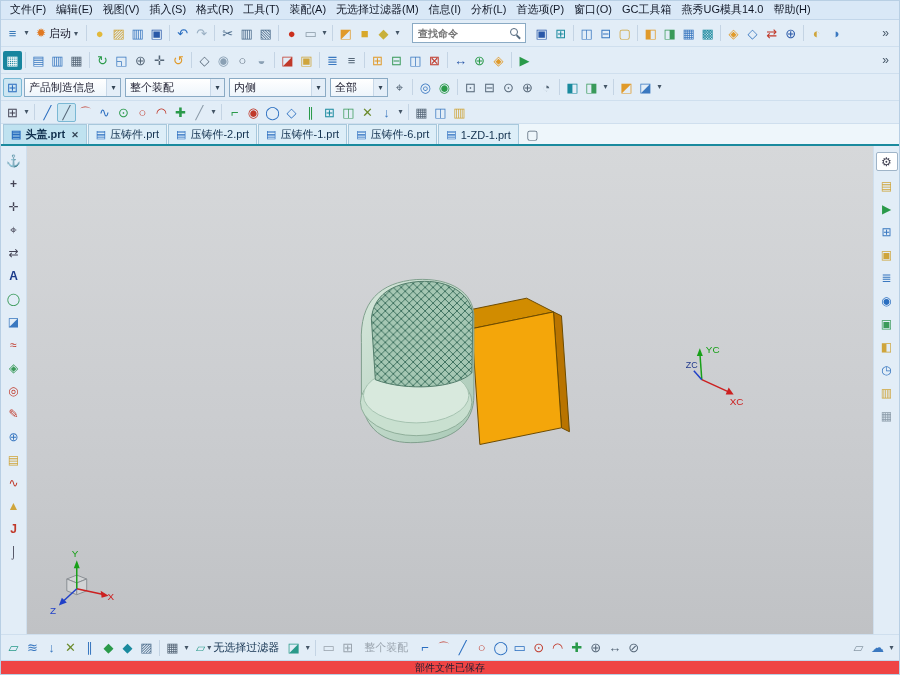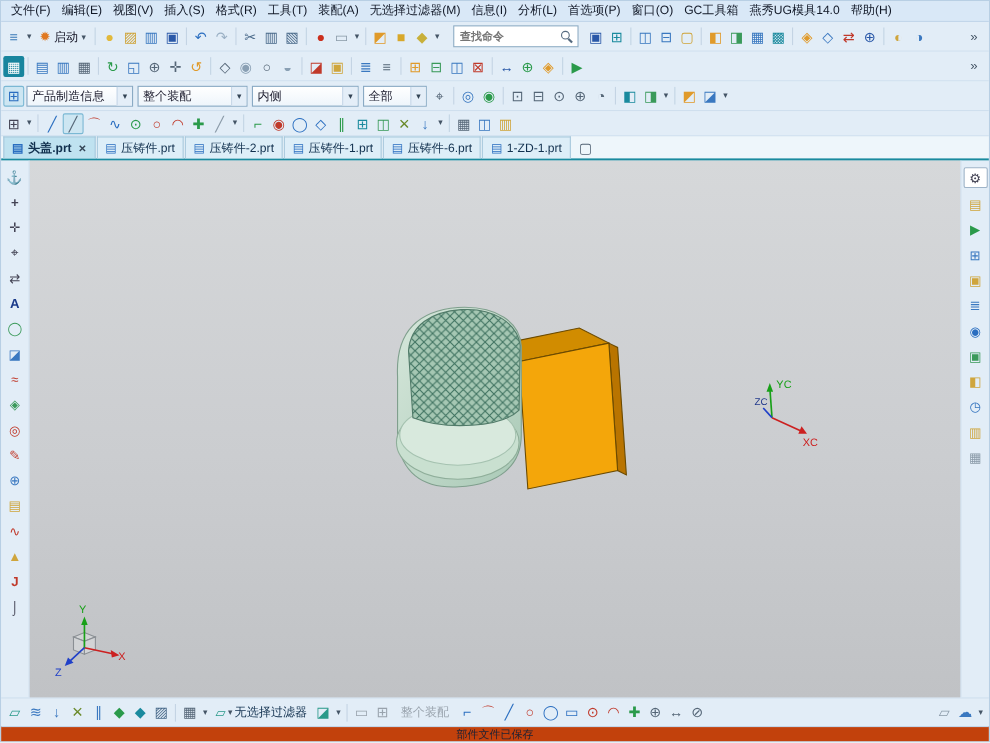--- a/index.html
+++ b/index.html
@@ -54,21 +54,21 @@
   .side .tb-icon{width:20px;height:17px;font-size:12px;}
   .viewport{flex:1 1 auto;position:relative;background:linear-gradient(180deg,#d6d8da 0%,#cbcdd0 55%,#c0c2c5 100%);min-width:0;}
   .viewport svg{position:absolute;inset:0;width:100%;height:100%;}
   
   .bottombar{height:25px;flex:0 0 25px;background:#e2edf7;border-top:1px solid #cfdfee;display:flex;align-items:center;padding:0 3px;font-size:11px;overflow:hidden;}
   .flatten-btn{display:flex;align-items:center;gap:2px;padding:0 5px;color:#12314f;flex:0 0 auto;}
   .flatten-btn .fi{font-size:12px;color:#2a9a8a;}
   .flatten-btn .fa{font-size:8px;color:#445566;}
   .finish-label{color:#9aa4ae;padding:0 7px;flex:0 0 auto;}
   .push{margin-left:auto;}
-  .statusbar{height:13px;flex:0 0 13px;background:#c2410c;border-top:1px solid #c2d6ea;font-size:10px;display:flex;align-items:flex-start;justify-content:center;color:#223;}
+  .statusbar{height:13px;flex:0 0 13px;background:#ef4444;border-top:1px solid #c2d6ea;font-size:10px;display:flex;align-items:flex-start;justify-content:center;color:#223;}
 </style>
 </head>
 <body>
 
 <div class="app">
 
   <div class="menubar">
       <span class="menu-item">文件(F)</span>
       <span class="menu-item">编辑(E)</span>
       <span class="menu-item">视图(V)</span>

